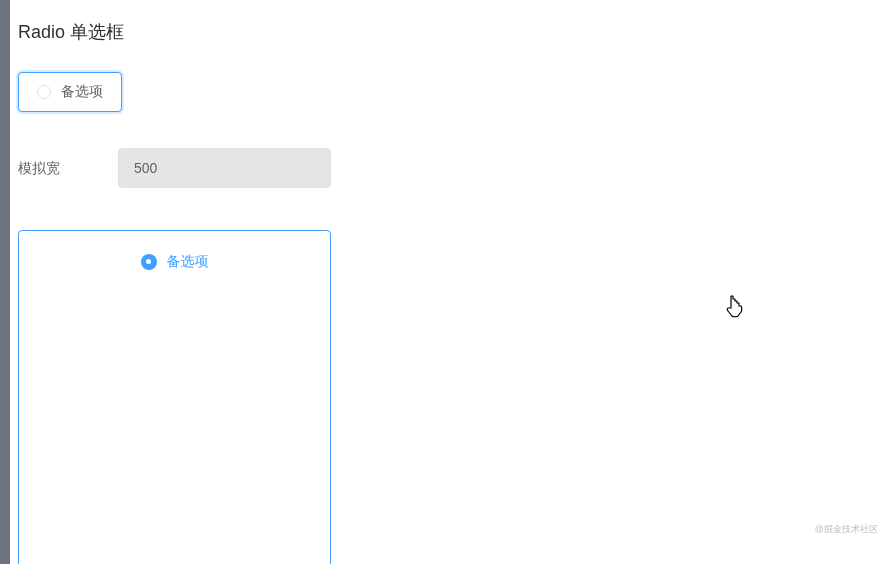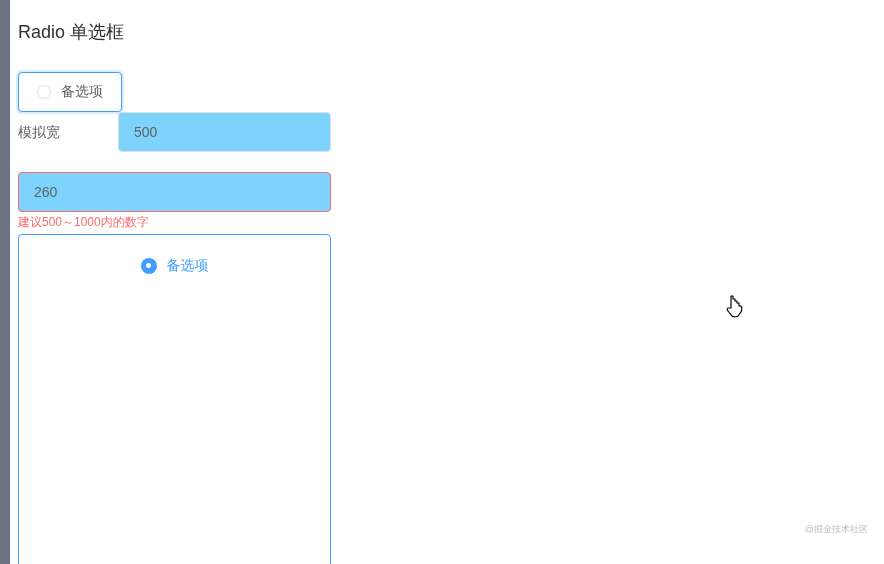--- a/index.html
+++ b/index.html
@@ -66,41 +66,42 @@
   color: #606266;
   font-size: 14px;
 }
 .right-col {
   flex: 1;
 }
 .form-row {
   display: flex;
   align-items: flex-start;
   margin-bottom: 20px;
+  margin-top: 36px;
 }
 .form-label {
   width: 100px;
   line-height: 40px;
   color: #606266;
   font-size: 14px;
   text-align: left;
 }
 .form-field {
   flex: 1;
 }
 .input {
   width: 100%;
   height: 40px;
   border: 1px solid #dcdfe6;
   border-radius: 4px;
   padding: 0 15px;
   font-size: 14px;
   color: #606266;
   outline: none;
-  background: #7dd3fc;
+  background: #e5e5e5;
 }
 .input.error {
   border-color: #f56c6c;
 }
 .err-msg {
   color: #f56c6c;
   font-size: 12px;
   line-height: 1;
   padding-top: 4px;
 }
@@ -139,21 +140,21 @@
   font-size: 14px;
 }
 .cursor {
   position: absolute;
   left: 724px;
   top: 294px;
   pointer-events: none;
 }
 .watermark {
   position: absolute;
-  right: 16px;
+  right: 6px;
   bottom: 28px;
   font-size: 9px;
   color: #bdbdbd;
 }
 </style>
 </head>
 <body>
 
 <div class="left-rail"></div>
 
@@ -169,24 +170,20 @@
 
     <div class="right-col">
       <div class="form-row">
         <div class="form-label">模拟宽</div>
         <div class="form-field">
           <input class="input" value="500" style="">
         </div>
       </div>
 
       <div class="form-row" style="margin-bottom:4px;">
-        <div class="form-field">
-          <input class="input error" value="260" style="">
-          <div class="err-msg">建议500～1000内的数字</div>
-        </div>
       </div>
 
       <div class="preview">
         <div class="radio-sel">
           <span class="radio-dot-outer">
             <span class="radio-dot-inner"></span>
           </span>
           <span class="radio-sel-lbl">备选项</span>
         </div>
       </div>

